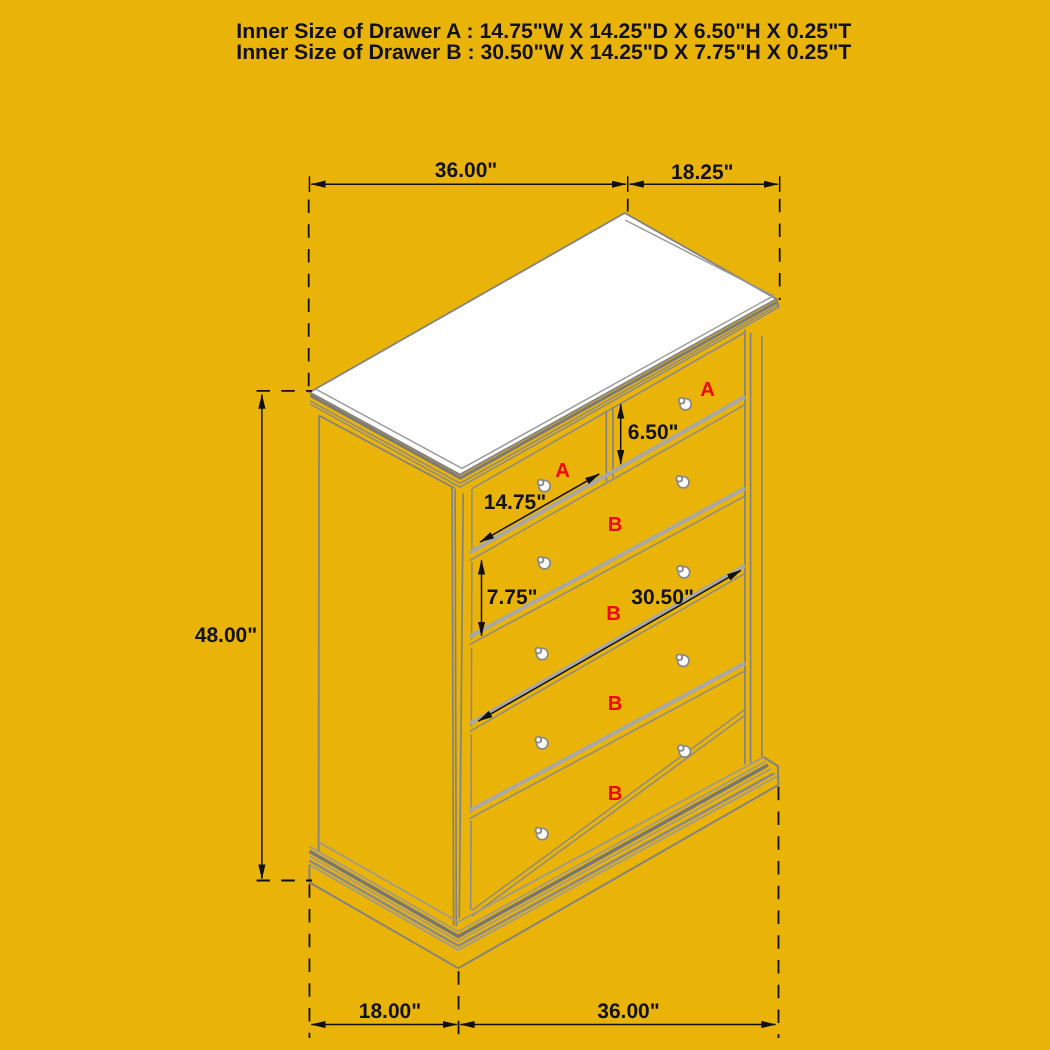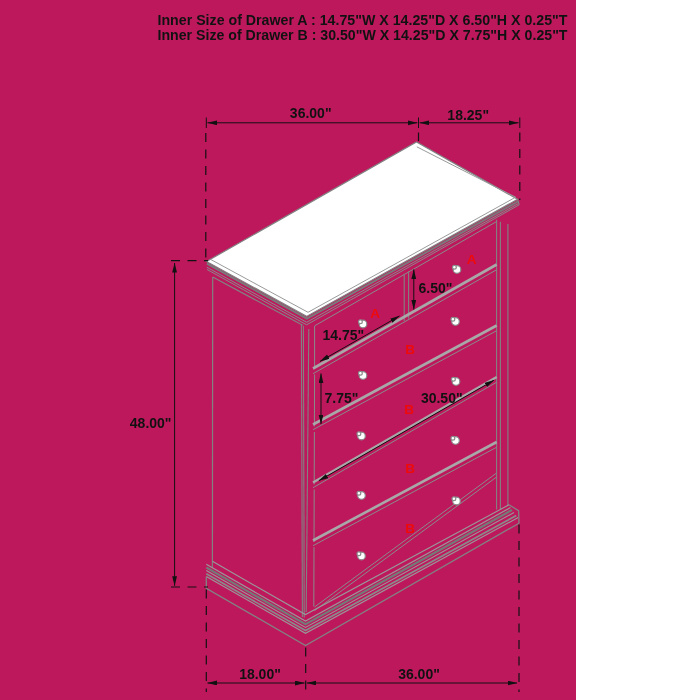--- a/index.html
+++ b/index.html
@@ -1,16 +1,16 @@
 <!DOCTYPE html>
 <html><head>
 <meta charset="utf-8">
 <style>
   html,body{margin:0;padding:0;background:#ffffff;}
-  .wrap{width:576px;height:700px;position:relative;background:#be185d;overflow:hidden;}
+  .wrap{width:700px;height:700px;position:relative;background:#eab308;overflow:hidden;}
   svg{display:block;}
   text{font-family:"Liberation Sans", sans-serif;font-weight:bold;filter:opacity(0.999);}
 </style>
 </head>
 <body>
 <div class="wrap">
 <svg width="700" height="700" viewBox="0 0 700 700">
 <defs>
 <marker id="arr" markerWidth="11" markerHeight="6" refX="9.5" refY="2.4" orient="auto-start-reverse" markerUnits="userSpaceOnUse">
   <path d="M0,0 L9.8,2.4 L0,4.8 Z" fill="#111"></path>

